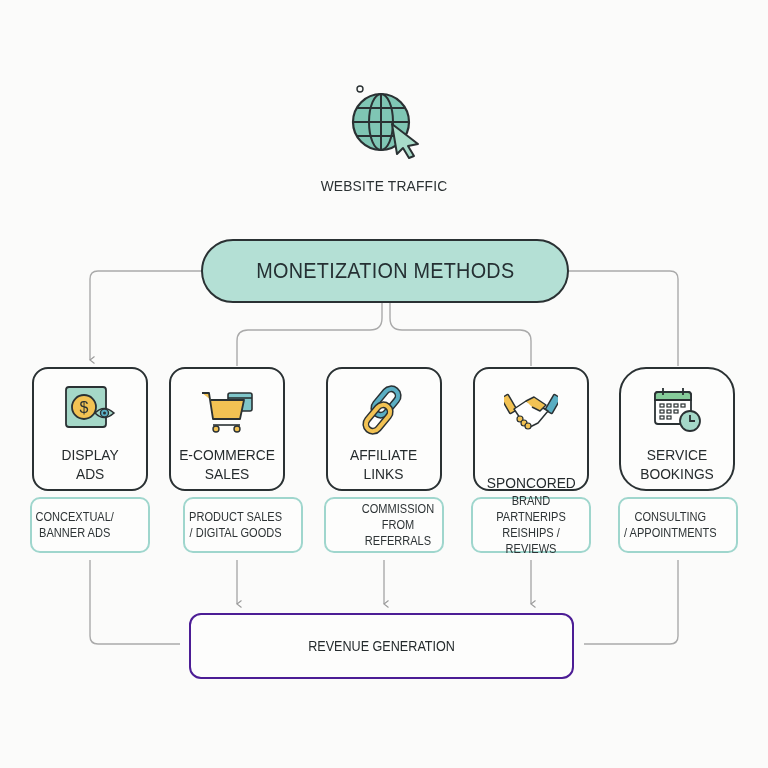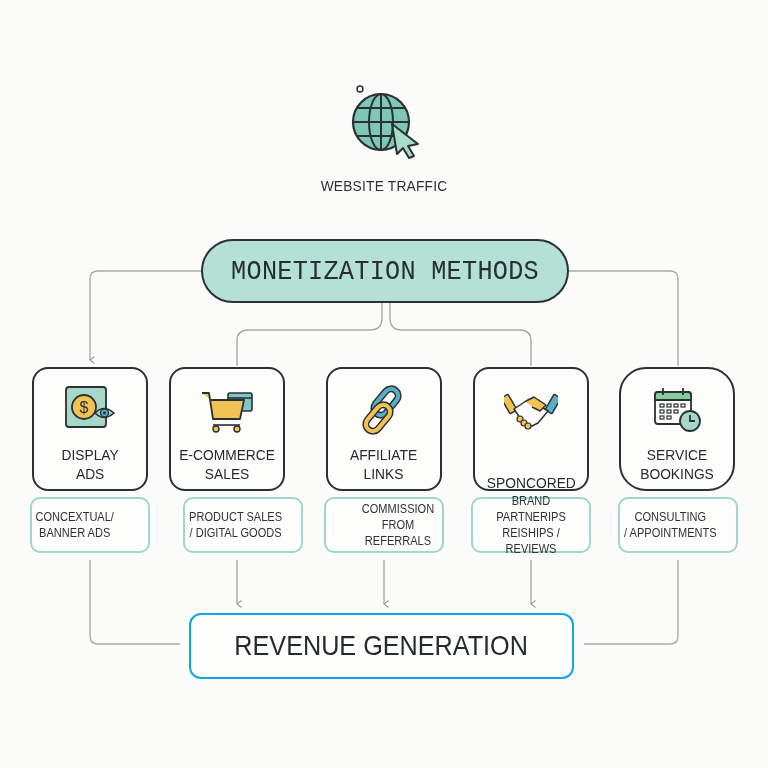--- a/index.html
+++ b/index.html
@@ -8,42 +8,42 @@
       font-family: "Liberation Sans", sans-serif; color: #23292b;
     }
     svg.connectors { position: absolute; left: 0; top: 0; width: 768px; height: 768px; pointer-events: none; }
     .abs { position: absolute; }
     .top-icon { left: 348px; top: 84px; width: 76px; height: 76px; }
     .top-label { left: 0; width: 768px; top: 177px; text-align: center; font-size: 15px; letter-spacing: 0.2px; color: #2b3133; transform: scaleX(0.92); }
     .monet {
       left: 201px; top: 239px; width: 368px; height: 64px; box-sizing: border-box;
       background: #b4e0d5; border: 2px solid #2a3133; border-radius: 32px;
       display: flex; align-items: center; justify-content: center;
-      font-size: 28px; color: #253033; letter-spacing: 0.3px; font-family: Liberation Mono, monospace;
+      font-size: 22px; color: #253033; letter-spacing: 0.3px;
     }
     .monet span { transform: scaleX(0.9); display: inline-block; }
     .card {
       width: 116px; height: 124px; box-sizing: border-box; top: 367px;
       border: 2px solid #2a3133; border-radius: 16px; background: #fdfdfc;
       display: flex; flex-direction: column; align-items: center;
     }
     .card .ico { width: 54px; height: 54px; margin-top: 14px; }
     .card .title { margin-top: 8px; font-size: 15px; line-height: 19px; text-align: center; color: #252b2d; white-space: pre-line; transform: scaleX(0.92); }
     .sub {
       width: 120px; height: 56px; box-sizing: border-box; top: 497px;
       border: 2px solid #9fd6cd; border-radius: 10px; background: #fdfdfc;
       display: flex; align-items: center; 
       font-size: 12px; line-height: 16px; text-align: center; color: #2d3335; white-space: pre-line;
     }
     .sub span { transform: scaleX(0.92); display: inline-block; }
     .revenue {
       left: 189px; top: 613px; width: 385px; height: 66px; box-sizing: border-box;
-      border: 2px solid #0ea5e9; border-radius: 12px; background: #fdfdfc;
+      border: 2px solid #4c1d95; border-radius: 12px; background: #fdfdfc;
       display: flex; align-items: center; justify-content: center;
-      font-size: 28px; color: #252b2d;
+      font-size: 14px; color: #252b2d;
     }
     .revenue span { transform: scaleX(0.9); display: inline-block; }
   </style>
 </head>
 <body>
 
 <svg class="connectors" viewBox="0 0 768 768">
   <defs>
     <marker id="arr" markerWidth="8" markerHeight="8" refX="4" refY="6" orient="auto" markerUnits="userSpaceOnUse">
       <path d="M0.5,1.5 L4,6 L7.5,1.5" fill="none" stroke="#9a9a9a" stroke-width="1.1"></path>

